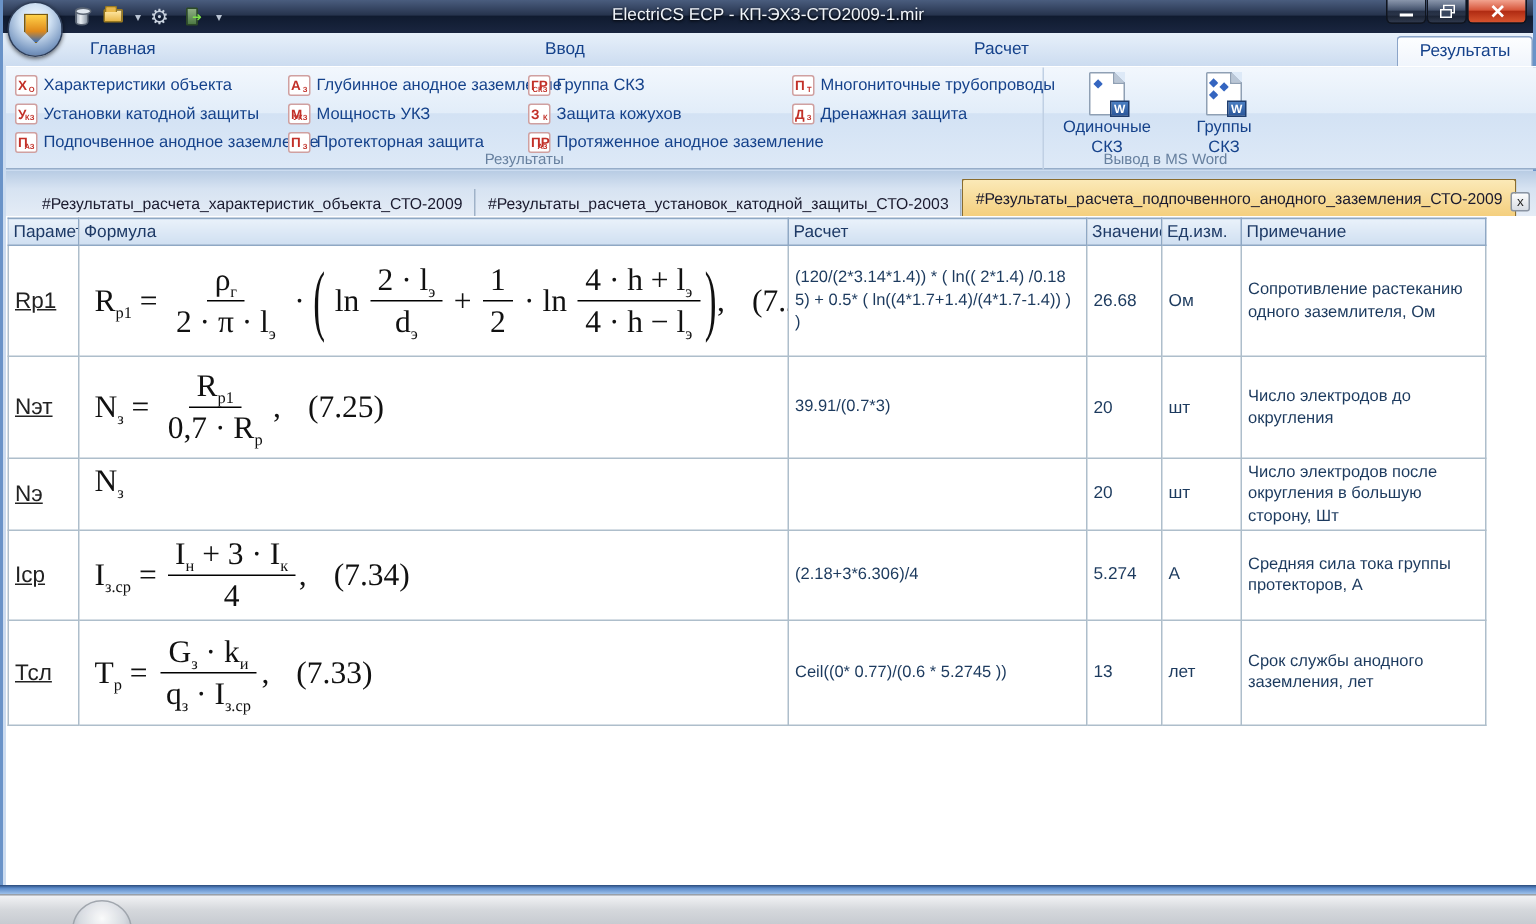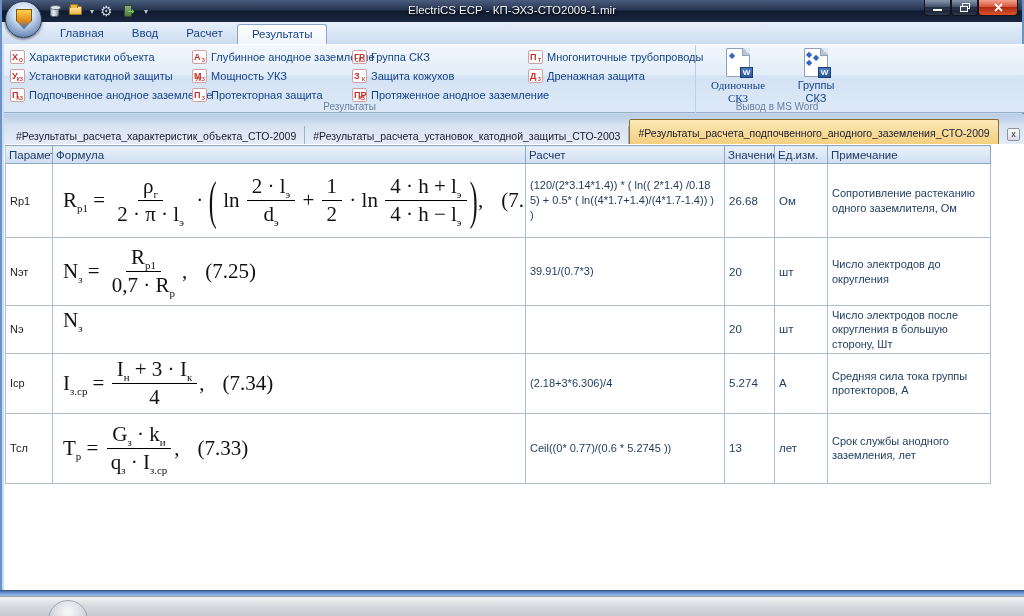--- a/index.html
+++ b/index.html
@@ -43,21 +43,21 @@
   .qat-caret { color:#b9c3d2; font-size:8px; }
 
   
   #orb { position:absolute; left:3px; top:1px; width:37px; height:37px; border-radius:50%;
     background:radial-gradient(circle at 50% 32%, #f6fbff 0%, #cfe0f2 35%, #7e9cc4 70%, #44608c 100%);
     border:1px solid #2e3d57; box-shadow:0 1px 3px rgba(0,0,0,.6); z-index:5; }
   #orb-shield { position:absolute; left:10px; top:7px; width:16px; height:20px;
     background:linear-gradient(#ffd24a,#e08a1a 60%,#3d6fb4); border:1px solid #7a5a10;
     clip-path:polygon(0 0,100% 0,100% 60%,50% 100%,0 60%); }
   #ribbon-tabs { position:absolute; left:0; top:22px; width:100%; height:22px;
-    background:linear-gradient(#e7f0fa,#ccdcf0); display:flex; align-items:flex-end; padding-left:44px; }
+    background:linear-gradient(#e7f0fa,#ccdcf0); display:flex; align-items:flex-end; padding-left:44px;justify-content:space-between; }
   .rtab { height:20px; padding:3px 14px 0; font-size:11.5px; color:#15428b; border-radius:3px 3px 0 0; }
   .rtab.active { background:linear-gradient(#fdfeff,#f0f5fc); border:1px solid #8ba4c8; border-bottom:none;
     color:#15428b; }
 
   
   #ribbon { position:absolute; left:2px; top:44px; width:1020px; height:69px;
     background:linear-gradient(#f2f7fd 0%, #e2edf9 45%, #d3e2f4 46%, #dde9f7 100%);
     border-top:1px solid #fff; border-bottom:1px solid #96adc9; }
   .rgroup { position:absolute; top:0; height:68px; }
   .rgroup-label { position:absolute; bottom:1px; left:0; right:0; text-align:center;
@@ -79,38 +79,38 @@
     background:linear-gradient(225deg,#dde9f7 50%,#b9c6d6 50%); border-left:1px solid #8fa0b4;
     border-bottom:1px solid #8fa0b4; }
   .doc-w { position:absolute; right:-4px; bottom:-2px; width:13px; height:11px; background:linear-gradient(#4a7ec2,#2b579a);
     border:1px solid #1d3c6e; color:#fff; font-size:8px; font-weight:bold; text-align:center; line-height:10px; }
   .doc-dia { position:absolute; color:#3465c0; font-size:8px; line-height:8px; }
   .word-btn-label { font-size:11px; color:#15428b; text-align:center; line-height:1.2; margin-top:2px; }
 
   
   #doc-tab-strip { position:absolute; left:2px; top:114px; width:1020px; height:30px;
     background:linear-gradient(#b8cce4,#d7e3f2 40%,#e4ecf6); }
-  #doc-tabs { position:absolute; left:4px; bottom:0; display:flex; height:19px; align-items:flex-end; }
+  #doc-tabs { position:absolute; left:16px; bottom:0; display:flex; height:19px; align-items:flex-end; }
   .dtab { height:18px; padding:2px 8px 0; font-size:10.5px; color:#1a1a2e; white-space:nowrap;
     border-right:1px solid #9fb2c8; display:flex; align-items:center; }
   .dtab.active { background:linear-gradient(#fbe9b7,#f4cf7e); border:1px solid #8a6d2f; border-bottom:none;
     border-radius:2px 2px 0 0; height:25px; }
   #tabstrip-close { position:absolute; right:4px; bottom:3px; width:13px; height:13px;
     background:linear-gradient(#fdfdfd,#d8dde4); border:1px solid #8a94a2; font-size:9px; line-height:11px;
     text-align:center; color:#222; border-radius:2px; }
 
   
   #doc-area { position:absolute; left:2px; top:144px; width:1020px; height:446px; background:#fff; }
   #res-table { position:absolute; left:1px; top:1px; width:985px; border-collapse:collapse;
     table-layout:fixed; }
   #res-table th { height:18px; background:linear-gradient(#e9f1fa,#cfdff1); border:1px solid #8fa8c4;
     border-left:1px solid #b9cce2; font-size:11.5px; font-weight:normal; color:#1e3a66; text-align:left;
     padding:0 3px; overflow:hidden; white-space:nowrap; }
   #res-table td { border:1px solid #aebecb; vertical-align:middle; padding:2px 4px; overflow:hidden; }
-  #res-table td.c-param { font-size:11px; color:#222; vertical-align:middle; }
+  #res-table td.c-param { font-size:15px; color:#222; vertical-align:middle;text-decoration:underline; }
   #res-table td.c-calc { font-size:11px; color:#1c3a5e; word-break:break-all; line-height:1.35; vertical-align:middle; }
   #res-table td.c-val, #res-table td.c-unit { font-size:11.5px; color:#1c3a5e; }
   #res-table td.c-note { font-size:11px; color:#1c3a5e; line-height:1.3; }
 
   
   .c-formula { font-family:"Liberation Serif", serif; font-size:21px; color:#111; padding-left:10px !important; }
   .fx-row { display:inline-flex; align-items:center; white-space:pre; }
   .fx-frac { display:inline-flex; flex-direction:column; align-items:center; vertical-align:middle; margin:0 2px; }
   .fx-num { border-bottom:1.4px solid #000; padding:0 5px 1px; display:flex; justify-content:center; }
   .fx-den { padding:1px 5px 0; display:flex; justify-content:center; }
@@ -269,21 +269,21 @@
         <div class="rgroup-label">Результаты</div>
       </div>
 
       <div class="rgroup" id="grp-word">
         <div class="word-btns">
           <div class="word-btn">
             <span class="doc-ic">
               <span class="doc-dia" style="left:2px;top:3px;">◆</span>
               <span class="doc-w">W</span>
             </span>
-            <span class="word-btn-label" style="white-space:pre-line;font-family:Liberation Serif, serif;">Одиночные
+            <span class="word-btn-label" style="white-space:pre-line;">Одиночные
 СКЗ</span>
           </div>
           <div class="word-btn">
             <span class="doc-ic">
               <span class="doc-dia" style="left:1px;top:2px;">◆</span>
               <span class="doc-dia" style="left:8px;top:5px;">◆</span>
               <span class="doc-dia" style="left:1px;top:10px;">◆</span>
               <span class="doc-w">W</span>
             </span>
             <span class="word-btn-label" style="white-space:pre-line;">Группы

